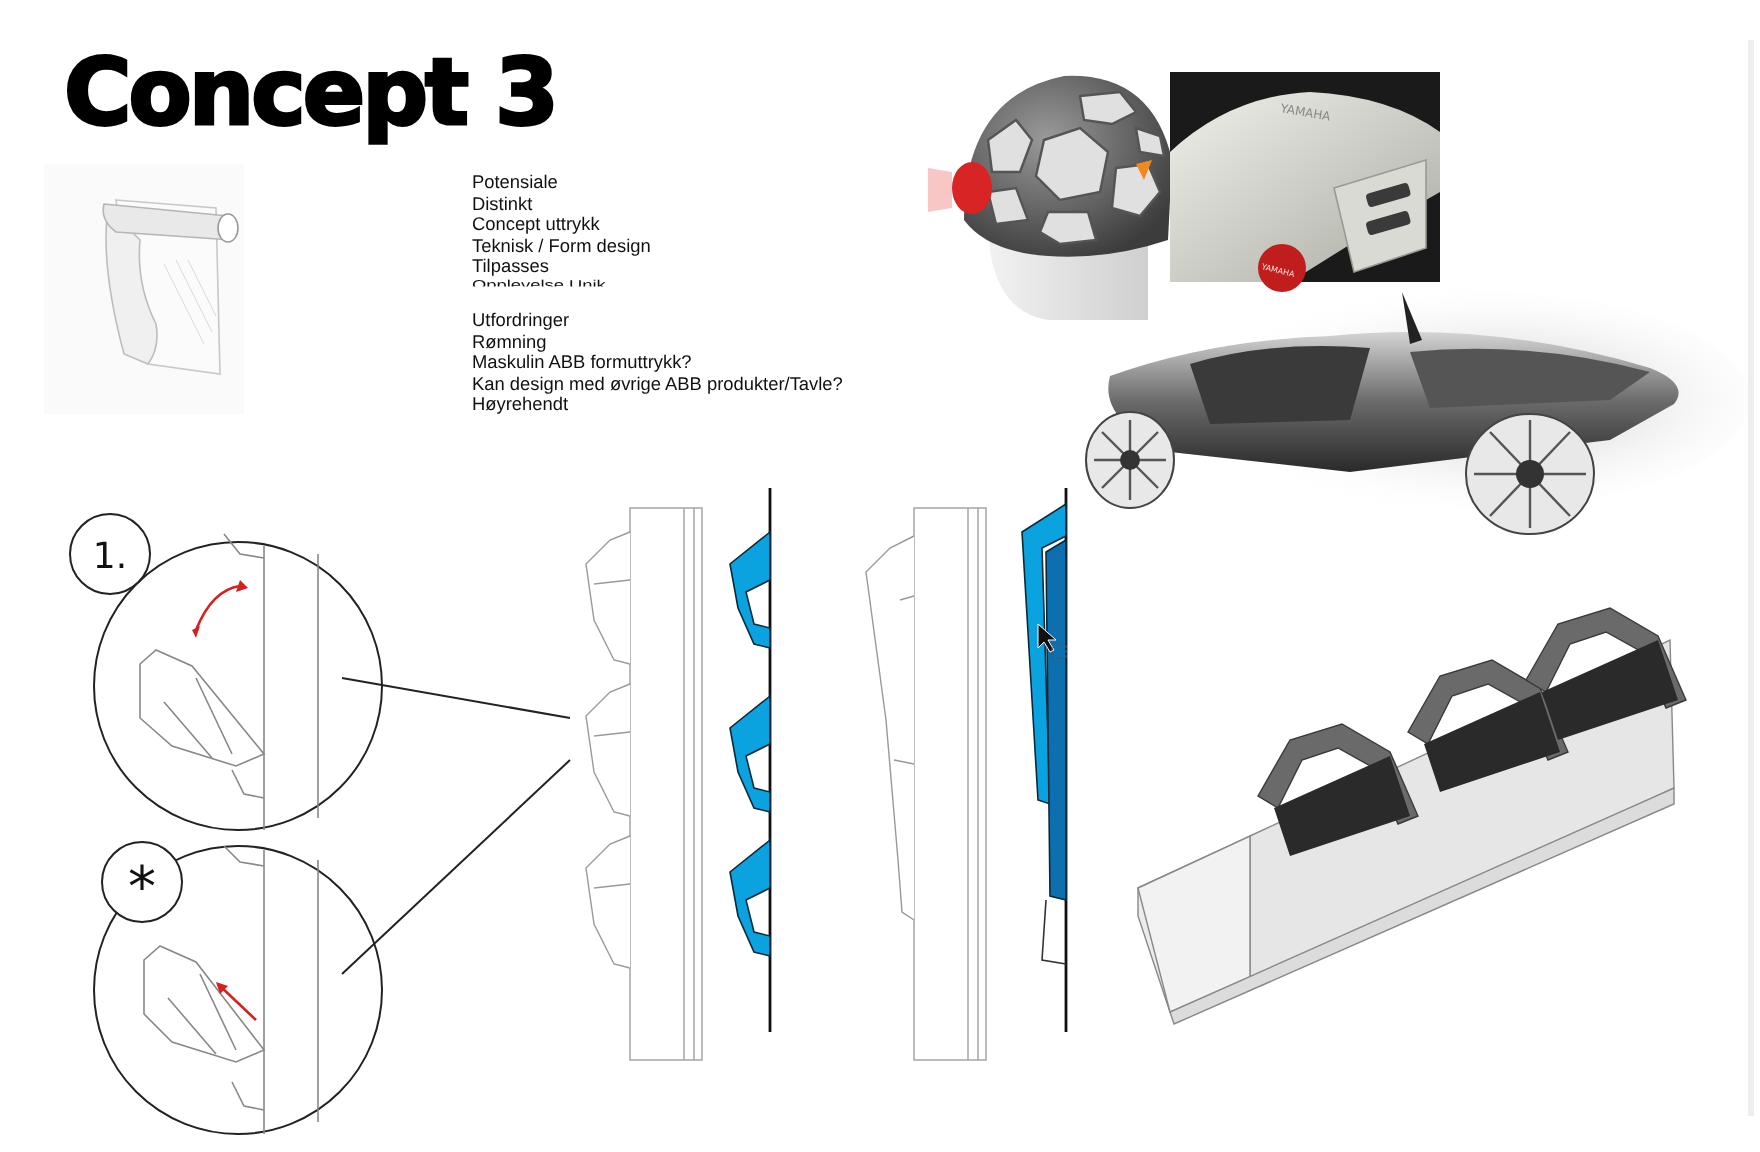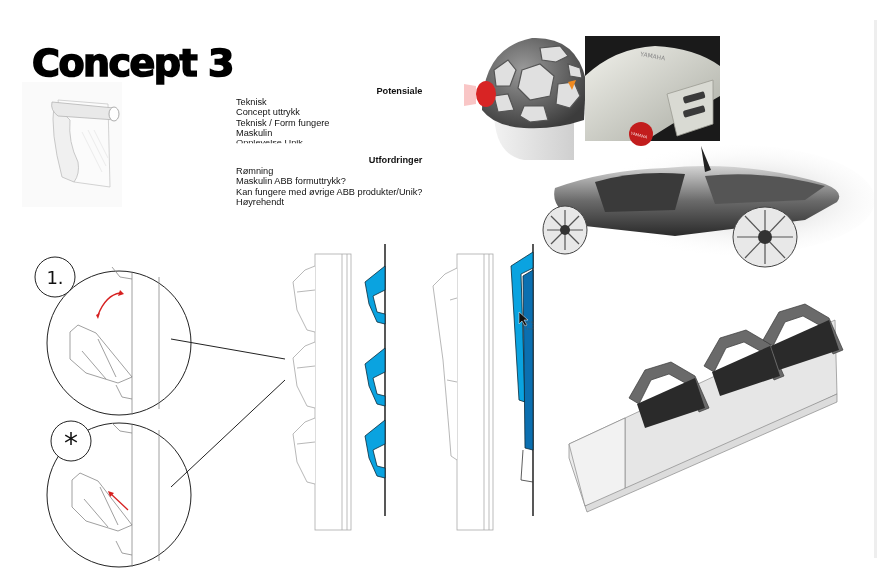--- a/index.html
+++ b/index.html
@@ -1,24 +1,24 @@
 <!DOCTYPE html>
 <html><head>
 <meta charset="utf-8">
 <style>
   html, body { margin:0; padding:0; background:#ffffff; }
   body { width:880px; height:576px; position:relative; overflow:hidden; font-family:"DejaVu Sans", sans-serif; }
   .abs { position:absolute; }
   .title {
-    left:32px; top:39px; font-family:"DejaVu Sans", sans-serif; font-weight:900;
-    font-size:38px; letter-spacing:-1.5px; color:#000; line-height:48px;
+    left:32px; top:22px; font-family:"DejaVu Sans", sans-serif; font-weight:900;
+    font-size:46px; letter-spacing:-1.5px; color:#000; line-height:48px;
     -webkit-text-stroke:1.6px #000;
   }
   .notes { left:236px; top:86px; font-family:"Liberation Sans", sans-serif; font-size:9.2px; line-height:10.6px; color:#111; }
-  .notes .head { font-weight:bold;text-align:right; }
+  .notes .head { font-weight:normal; }
   .notes .cut { height:6px; overflow:hidden; display:block; transform:scaleY(0.7); transform-origin:top; }
   .notes .gap { height:10px; }
   .right-rule { left:874px; top:20px; width:3px; height:538px; background:#eeeeee; }
   svg { overflow:visible; }
 </style>
 </head>
 <body>
 
 <div class="abs title">Concept 3</div>
 
@@ -30,30 +30,30 @@
   <ellipse cx="92" cy="32" rx="5" ry="7" fill="#fff" stroke="#999" stroke-width="0.8"></ellipse>
   <g stroke="#dadada" stroke-width="0.5">
     <line x1="60" y1="50" x2="80" y2="90"></line>
       <line x1="66" y1="48" x2="84" y2="84"></line>
       <line x1="72" y1="48" x2="86" y2="76"></line>
   </g>
 </svg>
 
 <div class="abs notes">
   <div class="head">Potensiale</div>
-  <div>Teknisk</div>
+  <div>Distinkt</div>
   <div>Concept uttrykk</div>
-  <div>Teknisk / Form fungere</div>
-  <div>Maskulin</div>
+  <div>Teknisk / Form design</div>
+  <div>Tilpasses</div>
   <div class="cut">Opplevelse   Unik</div>
   <div class="gap"></div>
   <div class="head">Utfordringer</div>
   <div>Rømning</div>
   <div>Maskulin ABB formuttrykk?</div>
-  <div>Kan fungere med øvrige ABB produkter/Unik?</div>
+  <div>Kan design med øvrige ABB produkter/Tavle?</div>
   <div>Høyrehendt</div>
 </div>
 
 <svg class="abs" style="left:464px;top:30px" width="130" height="130">
   <defs>
     <radialGradient id="hg" cx="40%" cy="35%" r="70%">
         <stop offset="0" stop-color="#9a9a9a"></stop>
         <stop offset="1" stop-color="#3c3c3c"></stop>
       </radialGradient>
     <linearGradient id="head" x1="0" x2="1">

